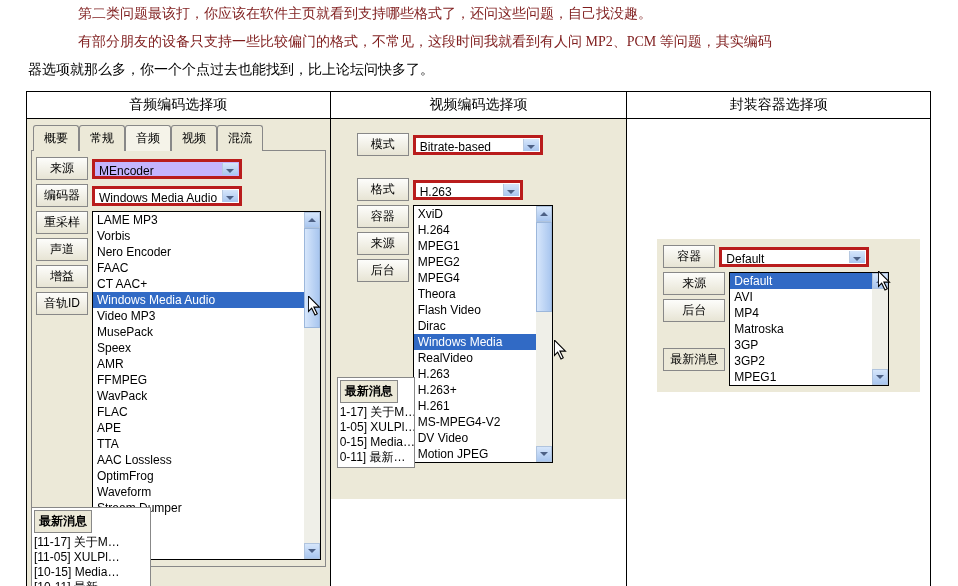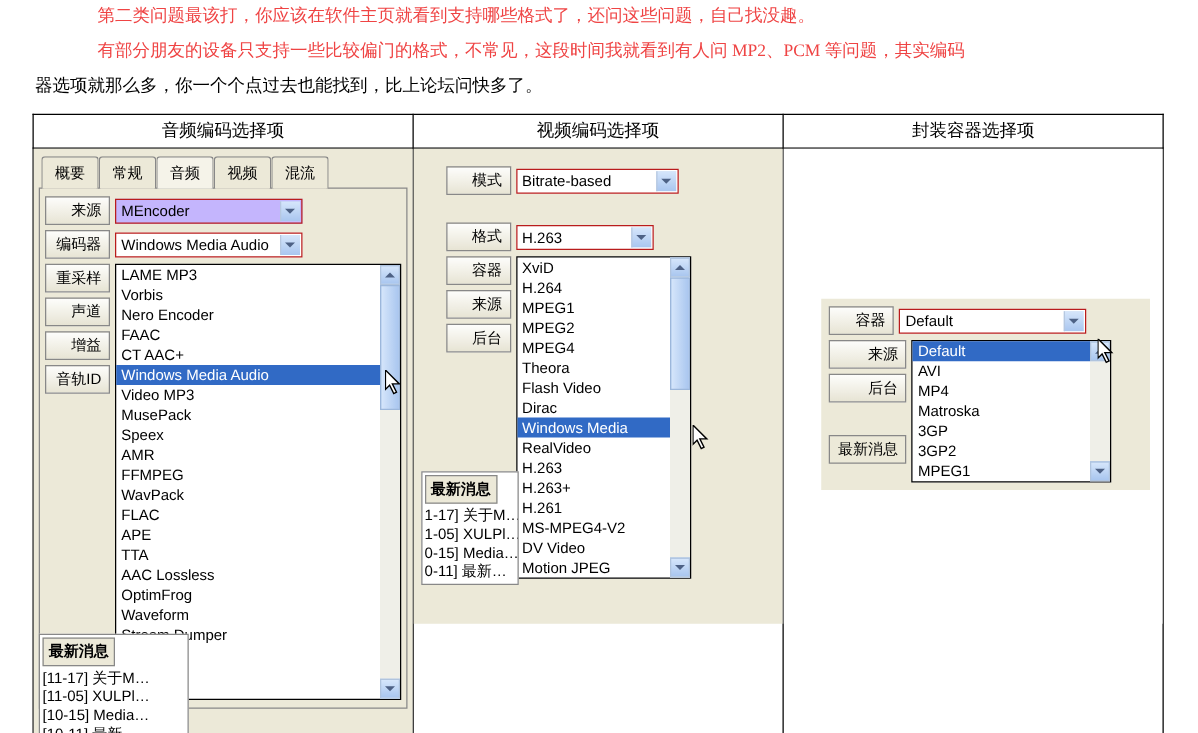--- a/index.html
+++ b/index.html
@@ -7,21 +7,21 @@
     margin: 0;
     padding: 0;
     font-family: "SimSun", "宋体", serif;
     font-size: 14px;
     background: #fff;
     width: 958px;
   }
   .para {
     padding: 2px 28px 2px 50px;
     line-height: 1.7;
-    color: #ef4444;
+    color: #7f1d1d;
   }
   .para2 {
     padding: 2px 28px 2px 28px;
     line-height: 1.7;
     color: #000;
   }
   .indent { text-indent: 2em; }
   table.main {
     border-collapse: collapse;
     margin: 8px 26px 0 26px;
@@ -65,25 +65,25 @@
     padding: 6px 4px;
     margin-top: -1px;
   }
   .row { display: flex; align-items: center; gap: 4px; margin-bottom: 4px; }
   .btn {
     border: 1px solid #888;
     background: linear-gradient(#fdfdfb, #e7e4d4);
     font-size: 12px;
     padding: 2px 6px;
     min-width: 52px;
-    text-align: right;
+    text-align: center;
     font-family: "SimSun", sans-serif;
   }
   .combo {
-    border: 1px solid #b91c1c;
+    border: 3px solid #b91c1c;
     background: #fff;
     font-size: 12px;
     padding: 1px 16px 1px 4px;
     position: relative;
     min-width: 150px;
     height: 20px;
     line-height: 16px;
     font-family: Tahoma, sans-serif;
   }
   .combo::after {

